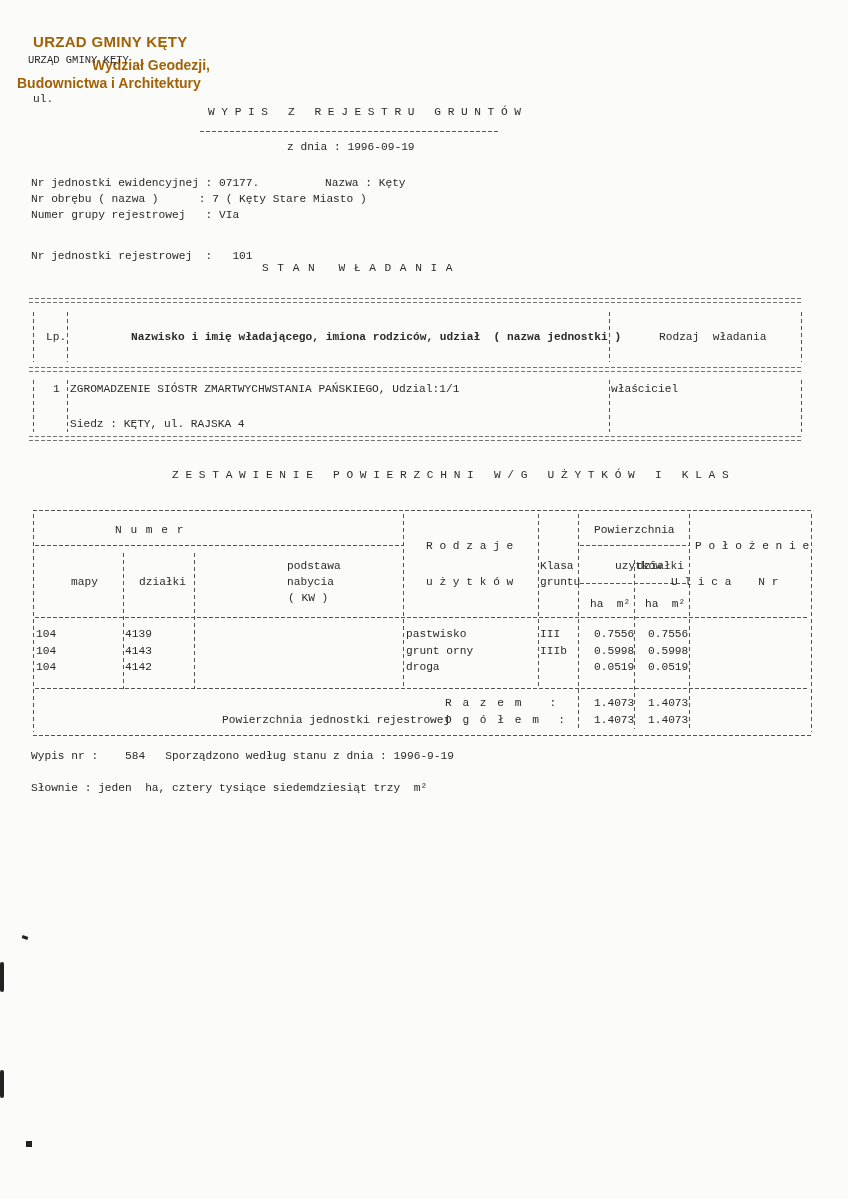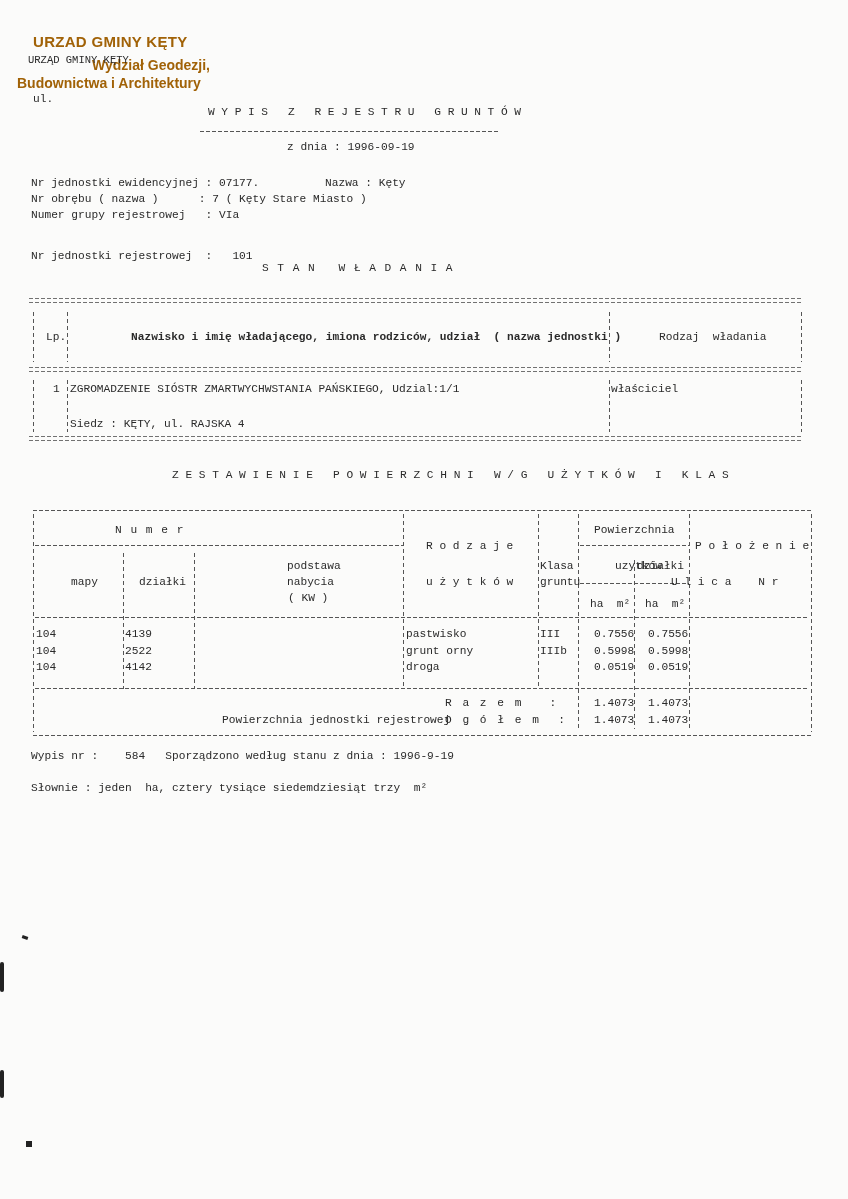--- a/index.html
+++ b/index.html
@@ -98,21 +98,21 @@
 <div class="t" style="left:671px;top:576px;">U l i c a    N r</div>
 
 <div class="t" style="left:36px;top:628px;">104</div>
 <div class="t" style="left:125px;top:628px;">4139</div>
 <div class="t" style="left:406px;top:628px;">pastwisko</div>
 <div class="t" style="left:540px;top:628px;">III</div>
 <div class="t" style="left:594px;top:628px;">0.7556</div>
 <div class="t" style="left:648px;top:628px;">0.7556</div>
 
 <div class="t" style="left:36px;top:645px;">104</div>
-<div class="t" style="left:125px;top:645px;">2522</div>
+<div class="t" style="left:125px;top:645px;">4143</div>
 <div class="t" style="left:406px;top:645px;">grunt orny</div>
 <div class="t" style="left:540px;top:645px;">IIIb</div>
 <div class="t" style="left:594px;top:645px;">0.5998</div>
 <div class="t" style="left:648px;top:645px;">0.5998</div>
 
 <div class="t" style="left:36px;top:661px;">104</div>
 <div class="t" style="left:125px;top:661px;">4142</div>
 <div class="t" style="left:406px;top:661px;">droga</div>
 <div class="t" style="left:540px;top:661px;"></div>
 <div class="t" style="left:594px;top:661px;">0.0519</div>

